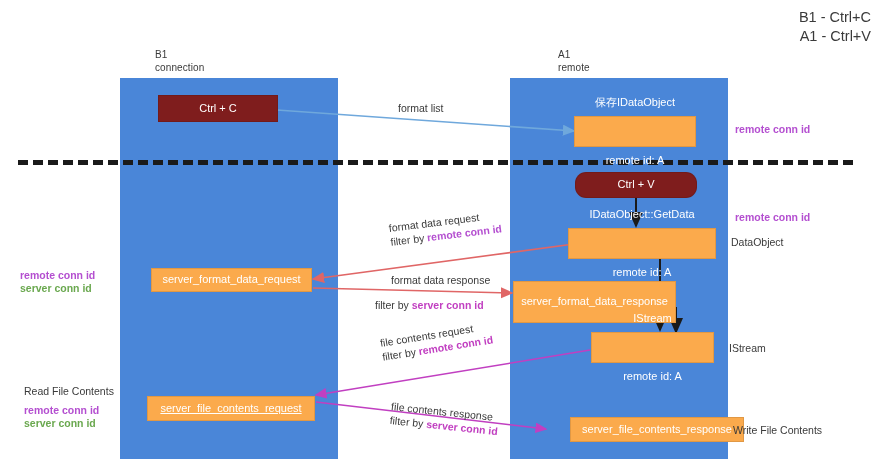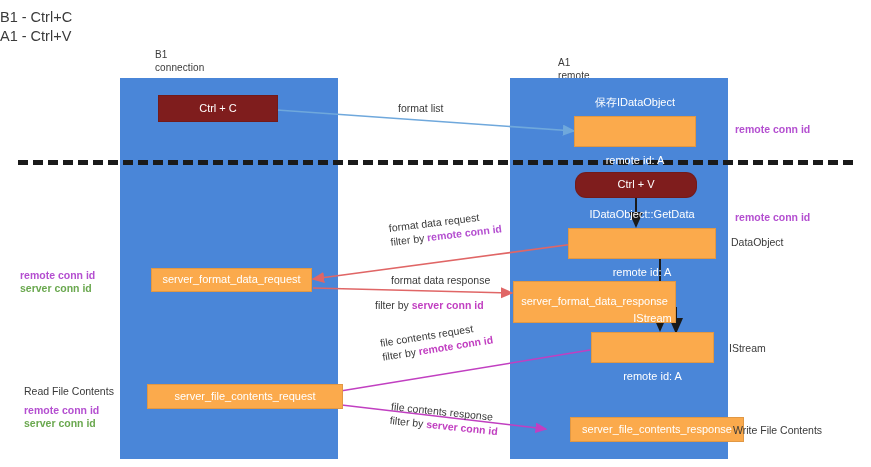--- a/index.html
+++ b/index.html
@@ -25,21 +25,21 @@
     text-align: left;
     font-size: 10px;
     color: #3a3a3a;
     line-height: 13px;
     letter-spacing: .1px;
   }
   .title {
     position: absolute;
     left: 0; right: 0;
     top: 8px;
-    text-align: left;
+    text-align: right;
     font-size: 14.5px;
     color: #3a3a3a;
     line-height: 19px;
   }
   .node {
     position: absolute;
     box-sizing: border-box;
     display: flex;
     flex-direction: column;
     align-items: center;
@@ -99,21 +99,21 @@
 
   <div class="title">
     <div>B1 - Ctrl+C</div>
     <div>A1 - Ctrl+V</div>
   </div>
 
   <div class="lane-header" style="left:155px; top:48px; width:120px;">
     <div>B1</div>
     <div>connection</div>
   </div>
-  <div class="lane-header" style="left:558px; top:56px; width:120px;">
+  <div class="lane-header" style="left:558px; top:48px; width:120px;">
     <div>A1</div>
     <div>remote</div>
   </div>
 
   <div class="lane" style="left:120px; top:78px; width:218px; height:381px;"></div>
   <div class="lane" style="left:510px; top:78px; width:218px; height:381px;"></div>
 
   <svg class="edges">
     <defs>
       <marker id="ah-blue" markerWidth="9" markerHeight="9" refX="7" refY="3.5" orient="auto">
@@ -173,21 +173,21 @@
 
   <div class="node orange" style="left:513px; top:281px; width:163px; height:42px;">
     <span class="ln">server_format_data_response</span>
   </div>
 
   <div class="node orange" style="left:591px; top:332px; width:123px; height:31px;">
     <span class="ln">IStream</span>
     <span class="ln">remote id: A</span>
   </div>
 
-  <div class="node orange" style="left:147px; top:384px; width:196px; height:25px;">
+  <div class="node orange" style="left:147px; top:396px; width:168px; height:25px;text-decoration:underline;">
     <span class="ln">server_file_contents_request</span>
   </div>
 
   <div class="node orange" style="left:570px; top:417px; width:174px; height:25px;">
     <span class="ln">server_file_contents_response</span>
   </div>
 
   <div class="edgelabel" style="left:398px; top:101px;">format list</div>
 
   <div class="edgelabel rot" style="left:388px; top:221px; transform:rotate(-7deg);">

